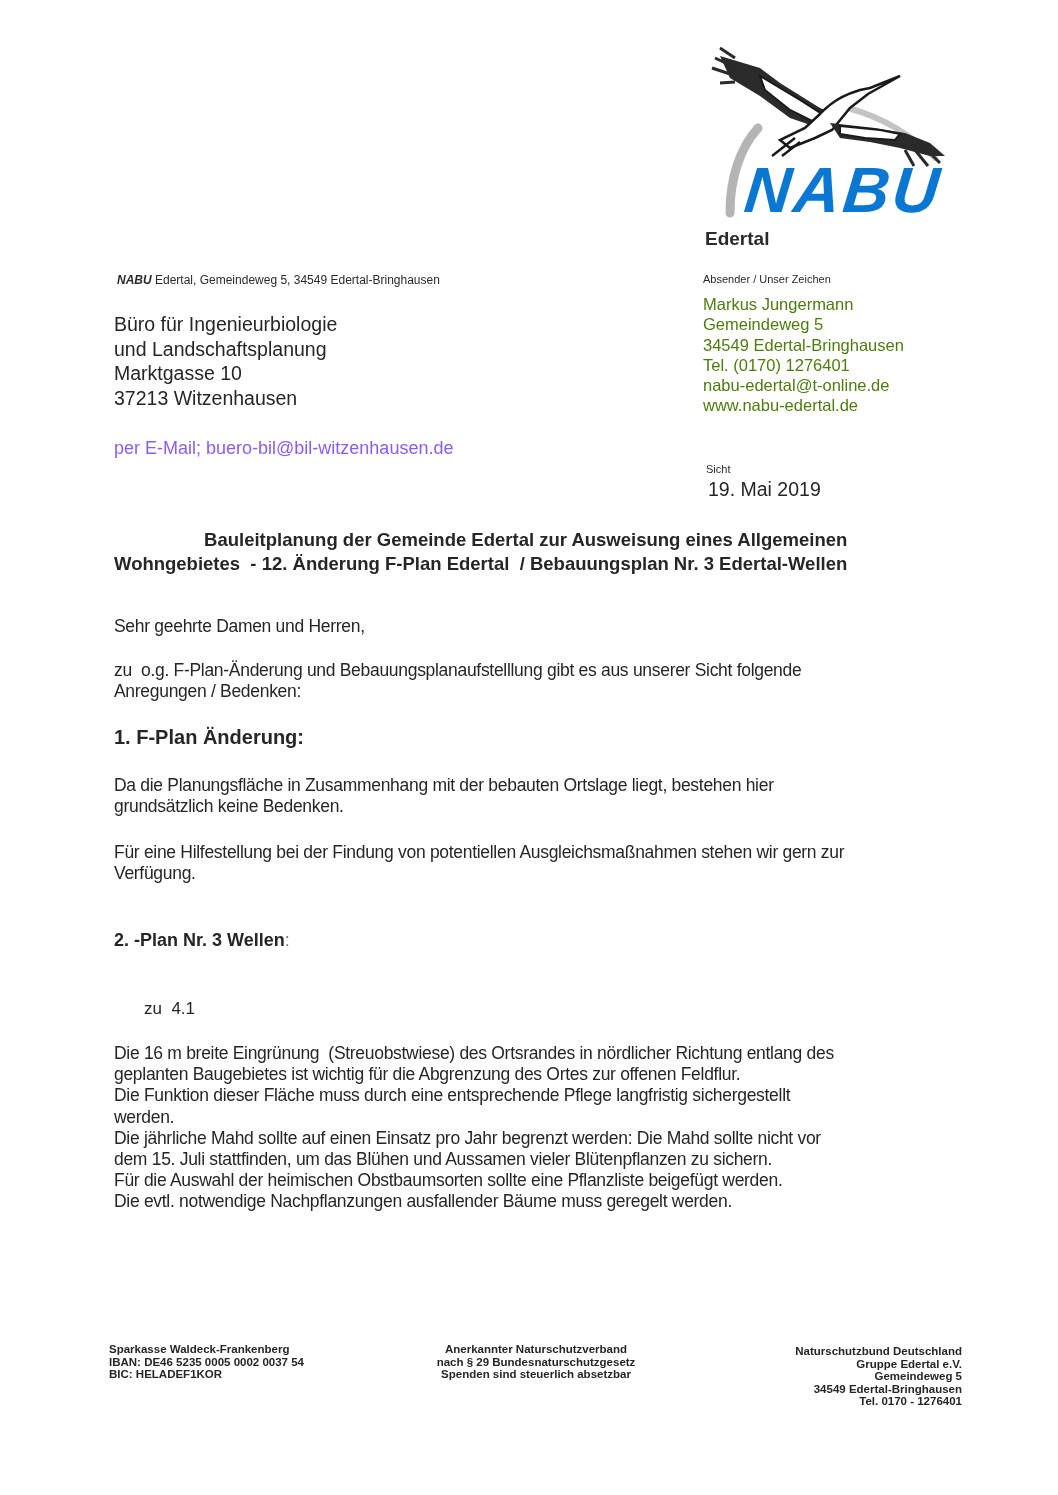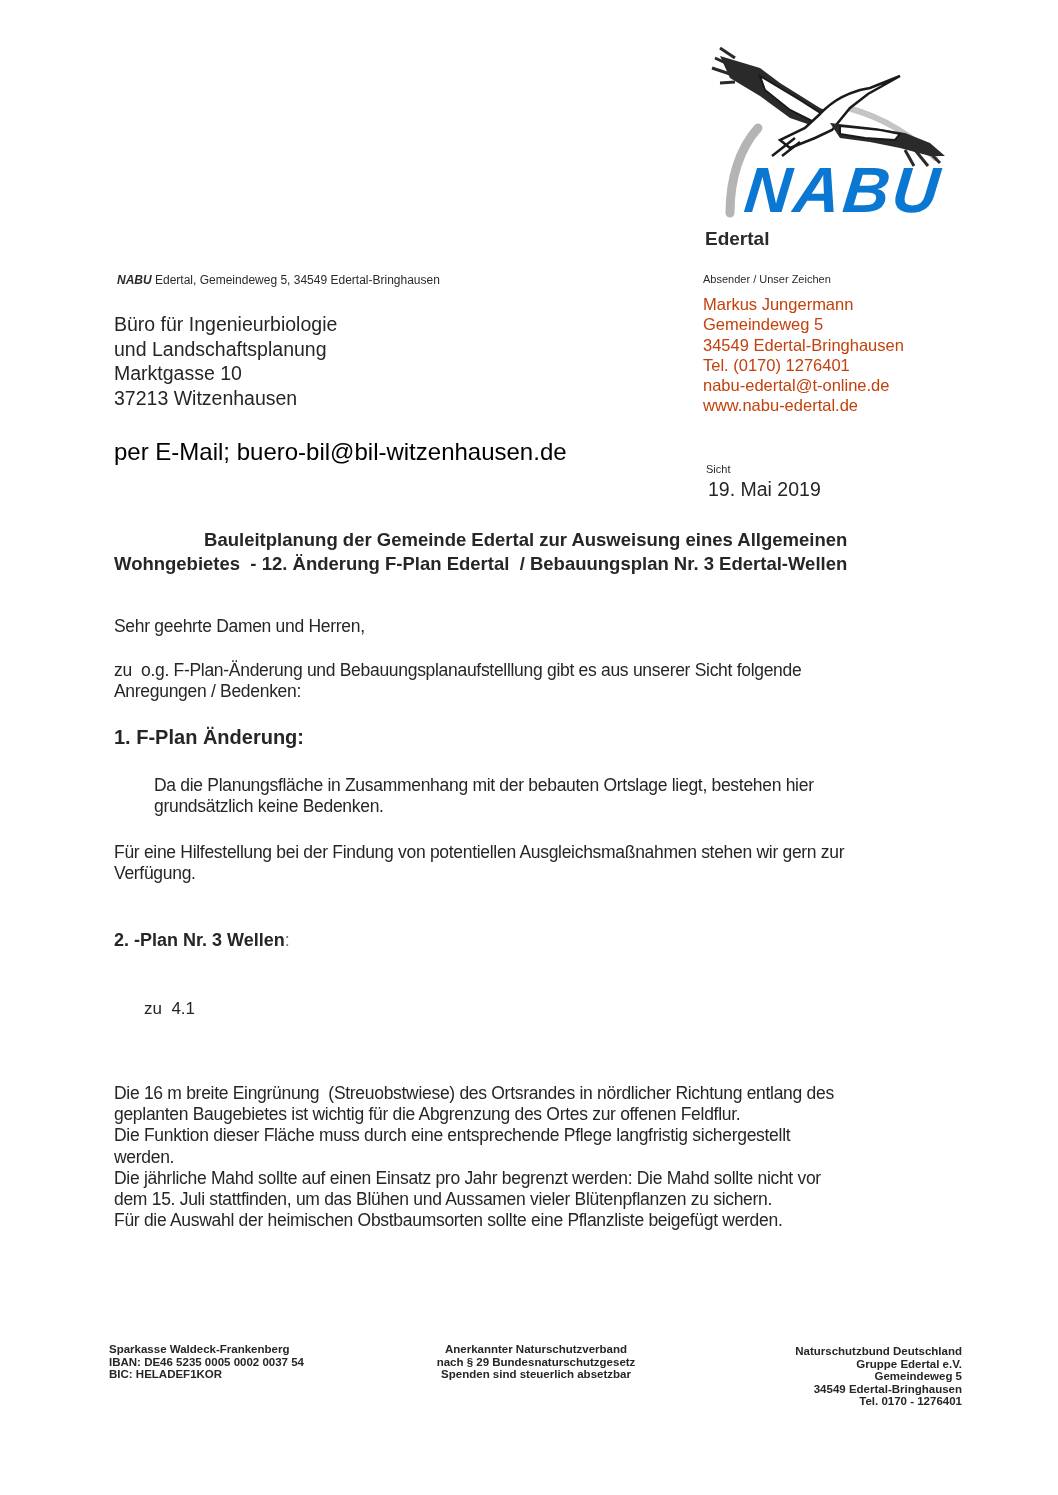--- a/index.html
+++ b/index.html
@@ -14,34 +14,34 @@
     left: 745px; top: 160px; font-family: "Liberation Sans", sans-serif;
     font-weight: bold; font-style: italic; font-size: 64px; color: #0a78d2;
     letter-spacing: 3px; line-height: 60px; transform: skewX(-6deg);
   }
   #logo-edertal { left: 705px; top: 228px; font-weight: bold; font-size: 19px; color: #2b2b2b; }
   
   #sender-line { left: 117px; top: 273px; font-size: 12px; color: #2a2a2a; white-space: nowrap; }
   #sender-line .brand { font-weight: bold; font-style: italic; }
   
   #recipient { left: 114px; top: 312px; font-size: 19.5px; line-height: 24.5px; color: #262626; }
-  #email-line { left: 114px; top: 438px; font-size: 24px; color: #000000; white-space: nowrap; }
+  #email-line { left: 114px; top: 438px; font-size: 18px; color: #8b5cf6; white-space: nowrap; }
   
   #sender-label { left: 703px; top: 273px; font-size: 11px; color: #2a2a2a; }
-  #sender-block { left: 703px; top: 294px; font-size: 16.5px; line-height: 20.3px; color: #c2410c; }
+  #sender-block { left: 703px; top: 294px; font-size: 16.5px; line-height: 20.3px; color: #4d7c0f; }
   #date-label { left: 706px; top: 463px; font-size: 11px; color: #2a2a2a; }
   #date-value { left: 708px; top: 478px; font-size: 19.5px; color: #262626; }
   
   #subject { left: 114px; top: 528px; font-weight: bold; font-size: 18.5px; line-height: 24px; color: #262626; white-space: nowrap; text-align: right; }
   
   .body-text { font-size: 17.5px; line-height: 20.5px; color: #262626; white-space: nowrap; letter-spacing: -0.3px; }
   #salutation { left: 114px; top: 616px; }
   #intro { left: 114px; top: 660px; }
   #h1 { left: 114px; top: 726px; font-weight: bold; font-size: 20px; color: #262626; }
-  #p1 { left: 114px; top: 775px; margin-left: 40px; }
+  #p1 { left: 114px; top: 775px; }
   #p2 { left: 114px; top: 842px; }
   #h2 { left: 114px; top: 930px; font-weight: bold; font-size: 18px; color: #262626; }
   #h2 .colon { font-weight: normal; color: #777; }
   #zu { left: 114px; top: 999px; font-size: 17px; color: #262626; margin-left: 30px; }
   #p3 { left: 114px; top: 1043px; }
   #p3 div { line-height: 21.2px; }
   
   .footer { font-weight: bold; font-size: 11.5px; line-height: 12.5px; color: #262626; white-space: nowrap; }
   #footer-left { left: 109px; top: 1343px; }
   #footer-center { left: 422px; top: 1343px; width: 228px; text-align: center; }
@@ -115,27 +115,28 @@
 <div id="p2" class="abs body-text">
   <div>Für eine Hilfestellung bei der Findung von potentiellen Ausgleichsmaßnahmen stehen wir gern zur</div>
   <div>Verfügung.</div>
 </div>
 
 <div id="h2" class="abs">
   <span>2. -Plan Nr. 3 Wellen</span><span class="colon">:</span>
 </div>
 <div id="zu" class="abs" style="white-space:pre;">zu  4.1</div>
 <div id="p3" class="abs body-text">
-  <div style="white-space:pre;margin-top:40px;">Die 16 m breite Eingrünung  (Streuobstwiese) des Ortsrandes in nördlicher Richtung entlang des</div>
+  <div style="white-space:pre;">Die 16 m breite Eingrünung  (Streuobstwiese) des Ortsrandes in nördlicher Richtung entlang des</div>
   <div>geplanten Baugebietes ist wichtig für die Abgrenzung des Ortes zur offenen Feldflur.</div>
   <div>Die Funktion dieser Fläche muss durch eine entsprechende Pflege langfristig sichergestellt</div>
   <div>werden.</div>
   <div>Die jährliche Mahd sollte auf einen Einsatz pro Jahr begrenzt werden: Die Mahd sollte nicht vor</div>
   <div>dem 15. Juli stattfinden, um das Blühen und Aussamen vieler Blütenpflanzen zu sichern.</div>
   <div>Für die Auswahl der heimischen Obstbaumsorten sollte eine Pflanzliste beigefügt werden.</div>
+  <div>Die evtl. notwendige Nachpflanzungen ausfallender Bäume muss geregelt werden.</div>
 </div>
 
 <div id="footer-left" class="abs footer">
   <div>Sparkasse Waldeck-Frankenberg</div>
   <div>IBAN: DE46 5235 0005 0002 0037 54</div>
   <div>BIC: HELADEF1KOR</div>
 </div>
 <div id="footer-center" class="abs footer">
   <div>Anerkannter Naturschutzverband</div>
   <div>nach § 29 Bundesnaturschutzgesetz</div>

